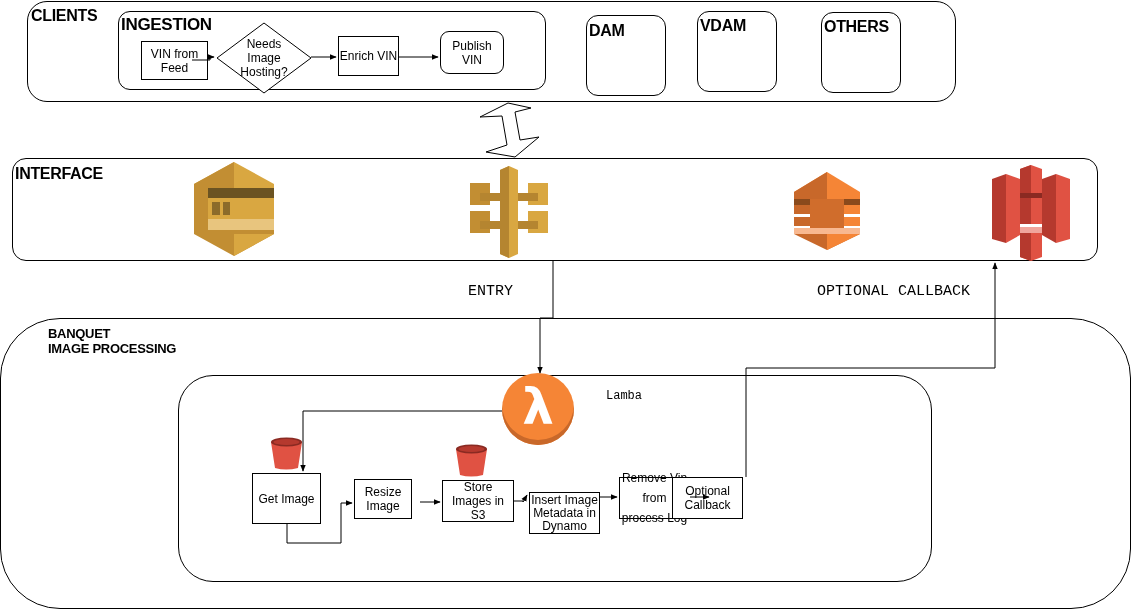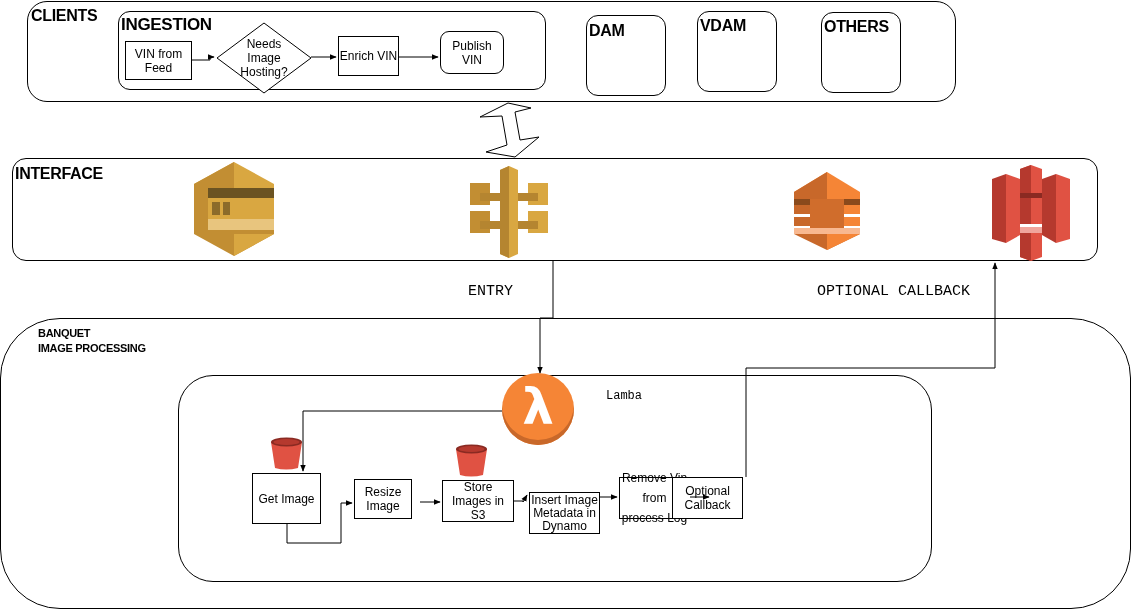--- a/index.html
+++ b/index.html
@@ -16,21 +16,21 @@
 </style>
 </head>
 <body>
 
 <div class="container" style="left:27px;top:1px;width:929px;height:101px;border-radius:20px;"></div>
 <div class="title" style="left:31px;top:8px;">CLIENTS</div>
 
 <div class="container" style="left:118px;top:11px;width:428px;height:79px;border-radius:12px;"></div>
 <div class="title" style="left:121px;top:17px;font-size:17px;">INGESTION</div>
 
-<div class="node" style="left:125px;top:41px;width:67px;height:39px;">VIN from
+<div class="node" style="left:141px;top:41px;width:67px;height:39px;">VIN from
 Feed</div>
 
 <svg class="icon" style="left:216px;top:22px;" width="96" height="72">
   <polygon points="48,1 95,36 48,71 1,36" fill="#fff" stroke="#000" stroke-width="1"></polygon>
 </svg>
 <div class="node" style="left:236px;top:36px;width:56px;height:44px;border:none;background:transparent;">Needs
 Image
 Hosting?</div>
 
 <div class="node" style="left:338px;top:36px;width:61px;height:40px;">Enrich VIN</div>
@@ -98,21 +98,21 @@
   <rect x="39" y="33" width="11" height="26" fill="#E05243"></rect>
   <rect x="28" y="62" width="22" height="6" fill="#F0A59C"></rect>
   <polygon points="28,68 50,68 50,92 39,96 28,92" fill="#E05243"></polygon>
   <polygon points="28,68 39,68 39,96 28,92" fill="#B5392E"></polygon>
 </svg>
 
 <div class="label" style="left:468px;top:283px;">ENTRY</div>
 <div class="label" style="left:817px;top:283px;">OPTIONAL CALLBACK</div>
 
 <div class="container" style="left:0px;top:318px;width:1131px;height:291px;border-radius:60px;"></div>
-<div class="title" style="left:38px;top:326px;font-size:11px;line-height:15px;">BANQUET
+<div class="title" style="left:48px;top:326px;font-size:13px;line-height:15px;">BANQUET
 IMAGE PROCESSING</div>
 
 <div class="container" style="left:178px;top:375px;width:754px;height:207px;border-radius:35px;"></div>
 <div class="label" style="left:606px;top:389px;font-size:12px;">Lamba</div>
 
 <div class="icon" style="left:502px;top:373px;width:72px;height:72px;border-radius:50%;background:#F58536;
             box-shadow: inset 0 -5px 0 #C8682A;display:flex;align-items:center;justify-content:center;">
   <span style="color:#fff;font-family:'DejaVu Sans',sans-serif;font-size:50px;line-height:50px;font-weight:bold;margin-top:-4px;">λ</span>
 </div>
 

